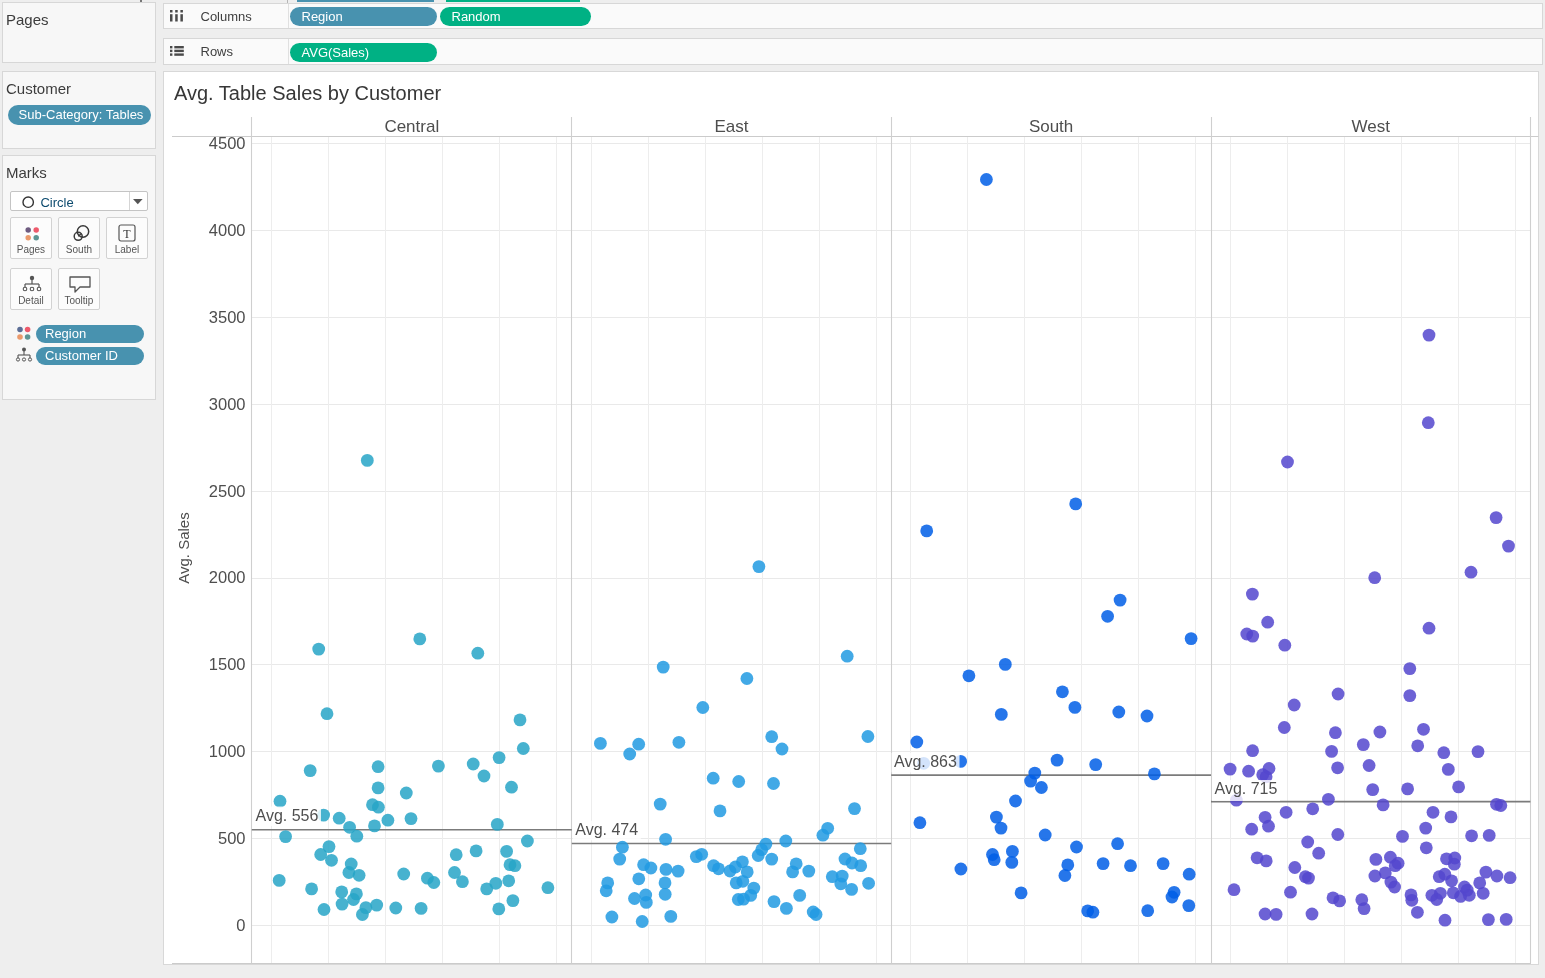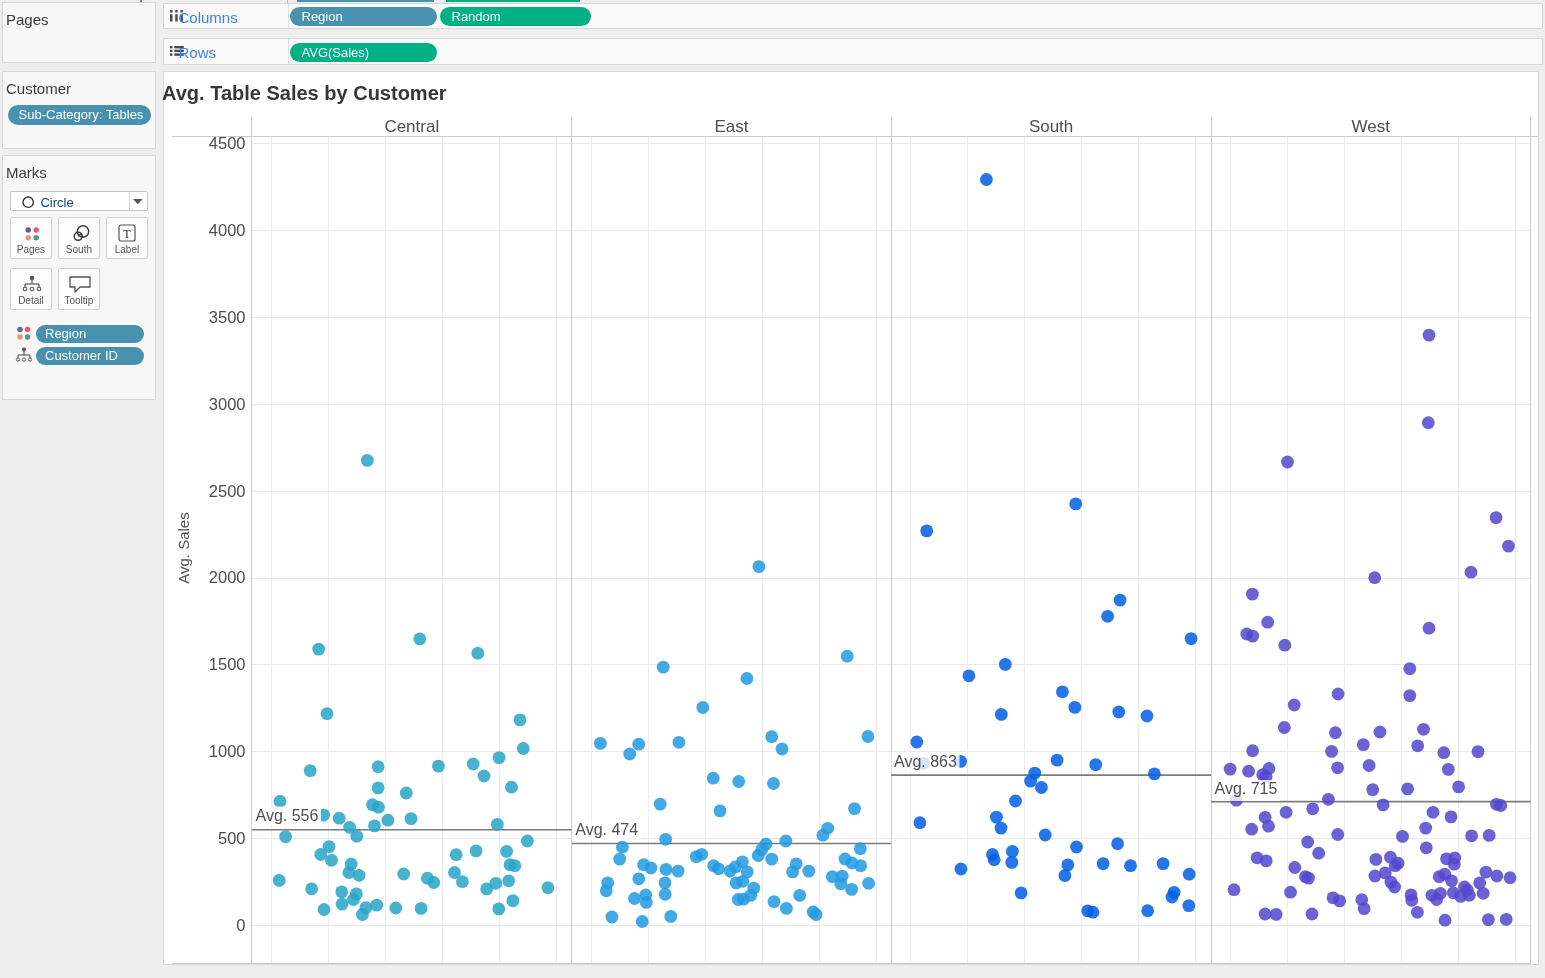--- a/index.html
+++ b/index.html
@@ -1,21 +1,21 @@
 <!DOCTYPE html>
 <html><head><meta charset="utf-8"><style>
 *{margin:0;padding:0;box-sizing:border-box}
 html,body{width:1545px;height:978px;overflow:hidden;background:#eeeeee;font-family:"Liberation Sans",sans-serif}
 .panel{position:absolute;left:2px;width:154px;background:#f7f7f7;border:1px solid #d7d7d7}
 .ptitle{position:absolute;left:3px;top:8px;font-size:15px;color:#3c3c3c}
 .pill{position:absolute;border-radius:10px;color:#fff;font-size:13px;display:flex;align-items:center;justify-content:flex-start}
 .bluepill{background:#4892AF}
 .greenpill{background:#00b184}
 .shelf{position:absolute;background:#fafafa;border:1px solid #d7d7d7}
-.shelflab{position:absolute;left:15px;font-size:15px;color:#3b82f6}
+.shelflab{position:absolute;left:37px;font-size:13px;color:#404040}
 .mbtn{position:absolute;width:42.5px;height:42px;background:#fcfcfc;border:1px solid #d2d2d2;border-radius:2px}
 .mcap{position:absolute;width:100%;text-align:center;bottom:3px;font-size:10px;color:#555}
 </style></head>
 <body>
 
 <div class="panel" style="top:2px;height:61px">
     <div class="ptitle">Pages</div>
   </div>
 <div class="panel" style="top:71px;height:78px">
     <div class="ptitle">Customer</div>
@@ -126,21 +126,21 @@
       <rect x="4.3" y="7.4" width="9.5" height="2.4" fill="#4a4a4a"></rect>
   </svg>
   <div class="shelflab" style="top:5.5px">Rows</div>
   <div style="position:absolute;left:124px;top:0;width:1px;height:100%;background:#e0e0e0"></div>
 </div>
 <div class="pill bluepill" style="left:289.5px;top:6.5px;width:147px;height:19px;padding-left:12px">Region</div>
 <div class="pill greenpill" style="left:439.5px;top:6.5px;width:151px;height:19px;padding-left:12px">Random</div>
 <div class="pill greenpill" style="left:289.5px;top:43px;width:147px;height:19px;padding-left:12px">AVG(Sales)</div>
 
 <div style="position:absolute;left:163px;top:71px;width:1376px;height:894px;background:#fff;border:1px solid #d8d8d8"></div>
-<div style="position:absolute;left:162px;top:82px;font-size:20px;font-weight:bold;color:#373737">Avg. Table Sales by Customer</div>
+<div style="position:absolute;left:174px;top:82px;font-size:20px;font-weight:normal;color:#373737">Avg. Table Sales by Customer</div>
 <svg width="1545" height="978" viewBox="0 0 1545 978" style="position:absolute;left:0;top:0">
 <line x1="251.8" y1="143.5" x2="1530.5" y2="143.5" stroke="#e9e9e9" stroke-width="1"></line>
 <line x1="251.8" y1="230.5" x2="1530.5" y2="230.5" stroke="#e9e9e9" stroke-width="1"></line>
 <line x1="251.8" y1="317.5" x2="1530.5" y2="317.5" stroke="#e9e9e9" stroke-width="1"></line>
 <line x1="251.8" y1="404.5" x2="1530.5" y2="404.5" stroke="#e9e9e9" stroke-width="1"></line>
 <line x1="251.8" y1="491.5" x2="1530.5" y2="491.5" stroke="#e9e9e9" stroke-width="1"></line>
 <line x1="251.8" y1="578.5" x2="1530.5" y2="578.5" stroke="#e9e9e9" stroke-width="1"></line>
 <line x1="251.8" y1="664.5" x2="1530.5" y2="664.5" stroke="#e9e9e9" stroke-width="1"></line>
 <line x1="251.8" y1="751.5" x2="1530.5" y2="751.5" stroke="#e9e9e9" stroke-width="1"></line>
 <line x1="251.8" y1="838.5" x2="1530.5" y2="838.5" stroke="#e9e9e9" stroke-width="1"></line>

